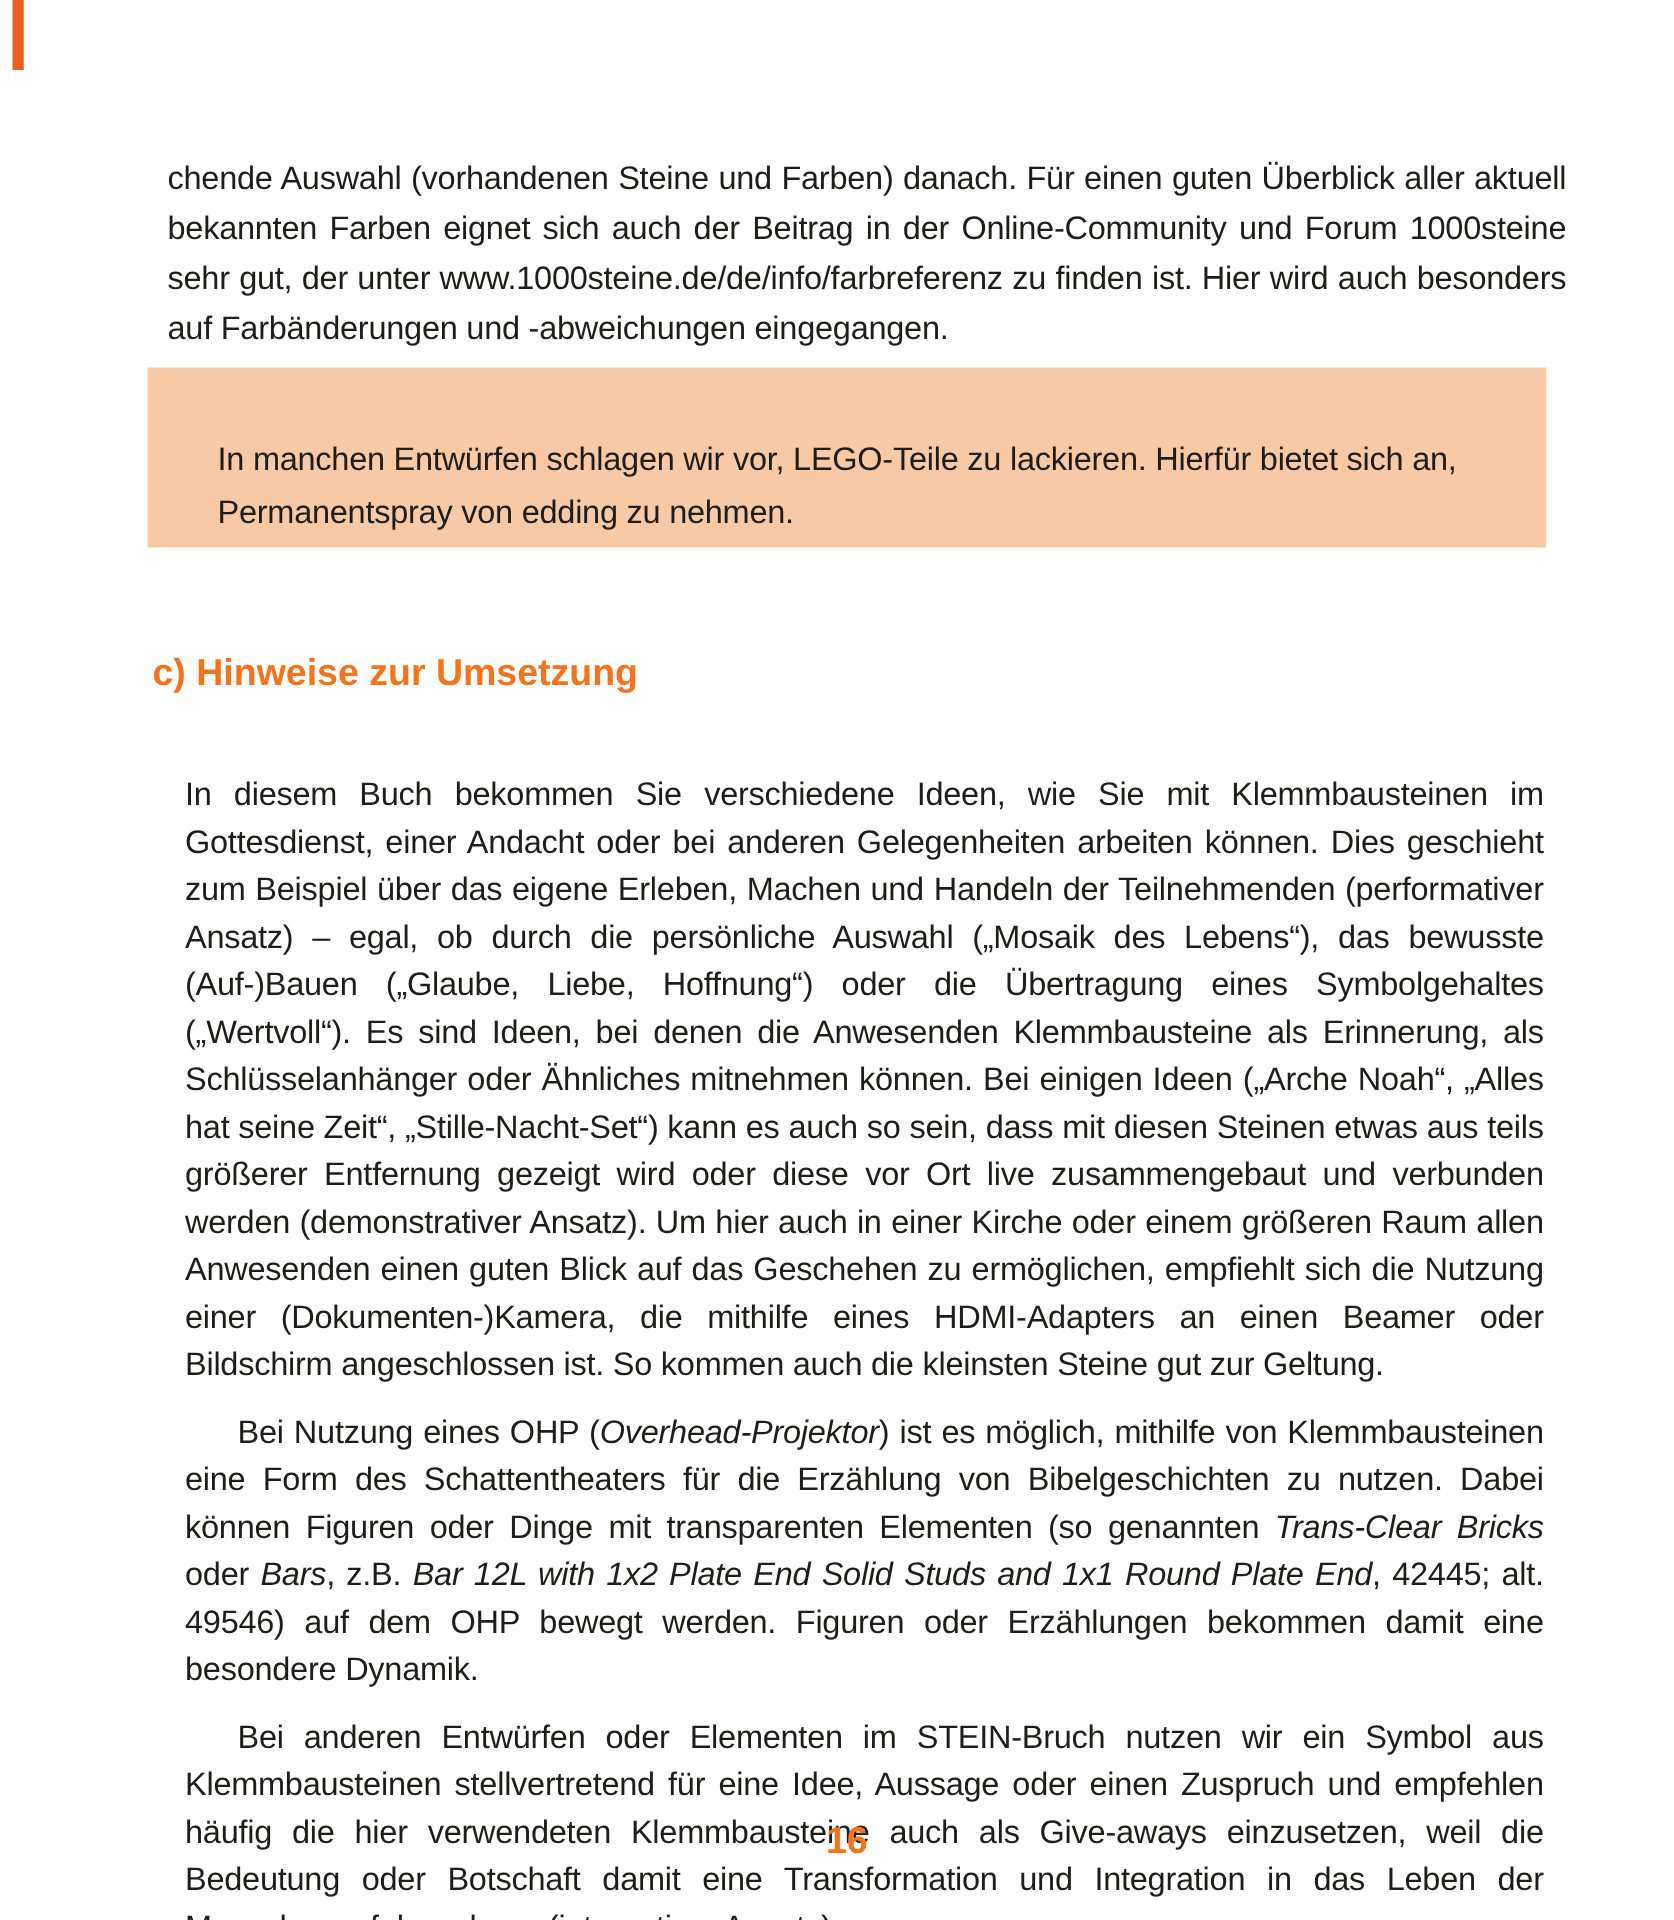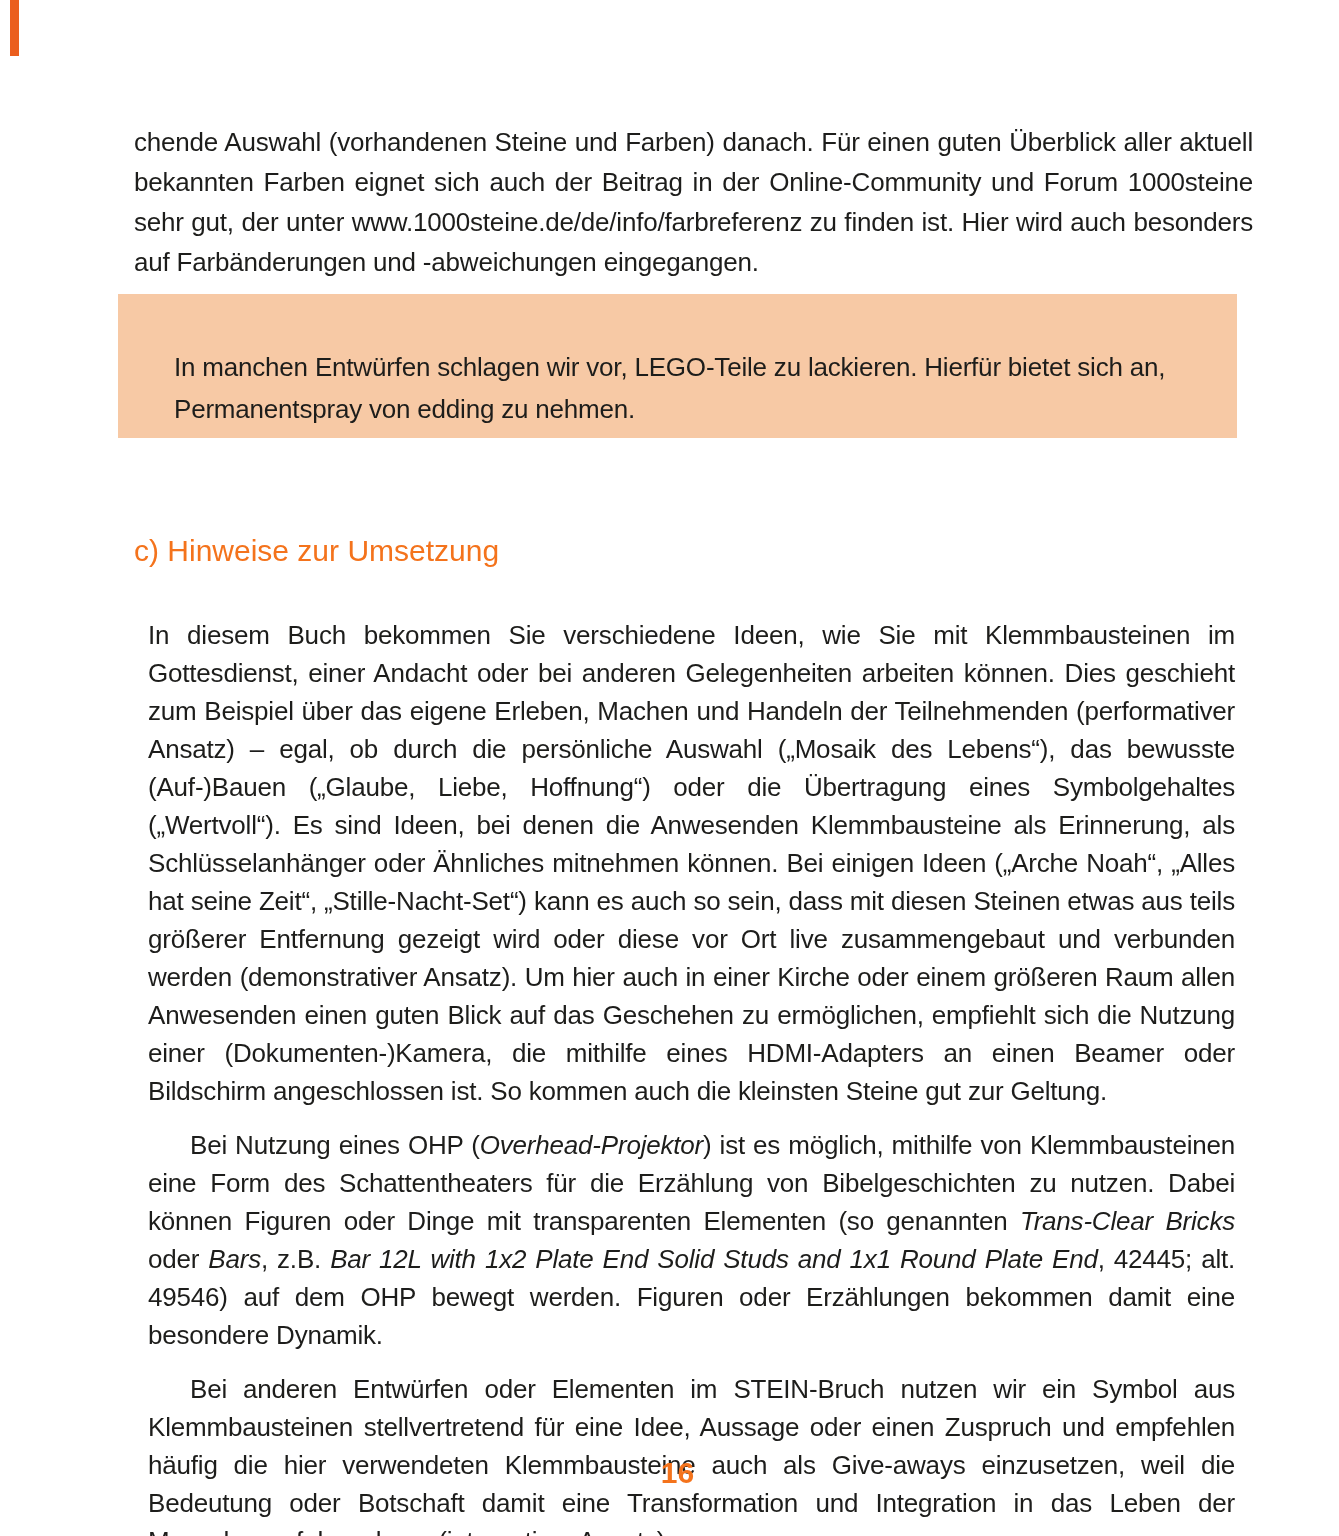--- a/index.html
+++ b/index.html
@@ -64,23 +64,23 @@
   }
   .infobox .body-text {
     text-align: left;
     line-height: 42px;
   }
   .section-heading {
     position: absolute;
     left: 118px;
     top: 518px;
     width: 1119px;
-    margin: 16px;
+    margin: 4px;
     color: var(--accent);
-    font-weight: normal;
+    font-weight: bold;
     font-size: 30px;
     line-height: 34px;
   }
   .main-text {
     position: absolute;
     left: 132px;
     top: 600px;
     width: 1119px;
   }
   .main-text .body-text { line-height: 38px; }

